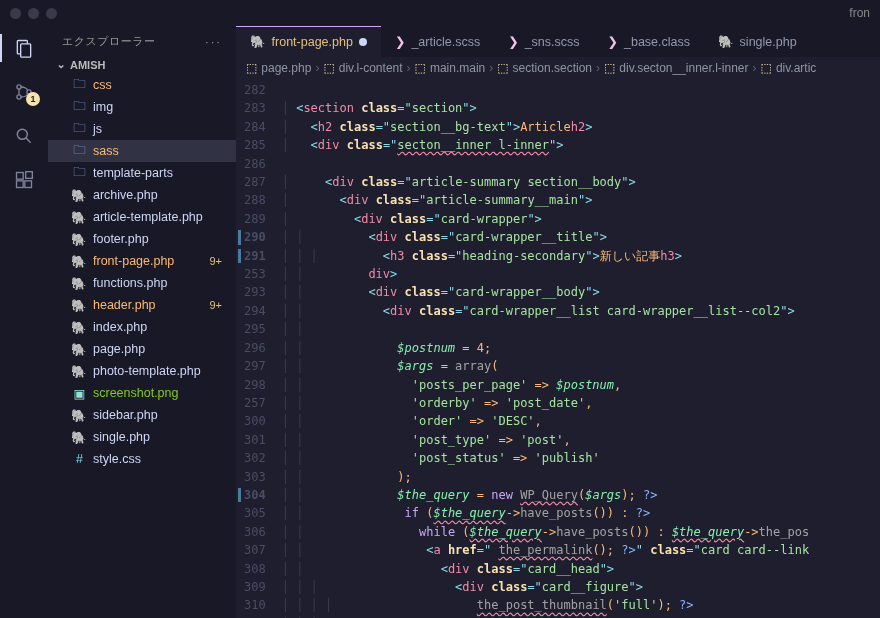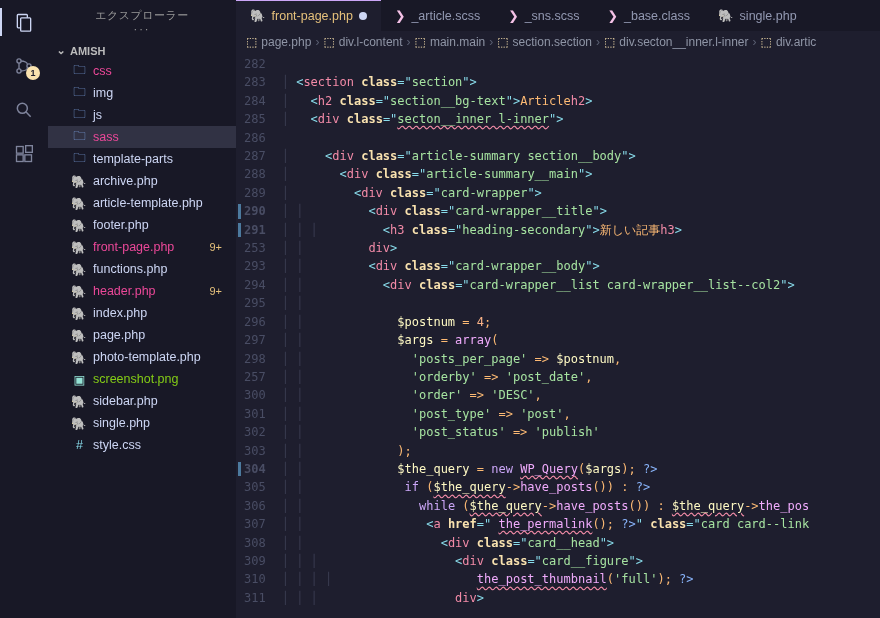--- a/index.html
+++ b/index.html
@@ -9,28 +9,28 @@
 .traffic { display: flex; gap: 7px; }
 .dot { width: 11px; height: 11px; border-radius: 50%; background: #3a3a4a; }
 .titlebar-title { color: #888; font-size: 12px; }
 .body { display: flex; flex: 1; min-height: 0; }
 .activitybar { width: 48px; background: #181826; display: flex; flex-direction: column; align-items: center; padding-top: 10px; gap: 20px; }
 .ab-item { width: 24px; height: 24px; display: flex; align-items: center; justify-content: center; cursor: pointer; color: #7f849c; position: relative; }
 .ab-item.active { color: #cdd6f4; }
 .ab-item.active::before { content: ""; position: absolute; left: -12px; top: -2px; bottom: -2px; width: 2px; background: #cdd6f4; }
 .badge { position: absolute; bottom: -2px; right: -4px; background: #f9e2af; color: #1e1e2e; border-radius: 8px; font-size: 9px; font-weight: 700; min-width: 14px; height: 14px; display: flex; align-items: center; justify-content: center; }
 .sidebar { width: 188px; background: #181826; display: flex; flex-direction: column; min-height: 0; }
-.sidebar-header { display: flex; justify-content: space-between; align-items: center; padding: 8px 14px 6px; color: #999; font-size: 11px; letter-spacing: .5px; flex-direction: column; }
+.sidebar-header { display: flex; justify-content: space-between; align-items: center; padding: 8px 14px 6px; color: #999; font-size: 11px; letter-spacing: .5px; }
 .dots { letter-spacing: 2px; cursor: pointer; }
 .project { display: flex; align-items: center; gap: 4px; padding: 3px 8px; font-size: 11px; font-weight: 600; color: #bbb; cursor: pointer; }
 .chev { width: 10px; text-align: center; }
 .tree { overflow: auto; flex: 1; padding-bottom: 8px; }
 .tree-row { display: flex; align-items: center; gap: 6px; padding: 2px 10px 2px 24px; height: 22px; cursor: pointer; font-size: 12.5px; color: #cdd6f4; }
 .tree-row.sel { background: #313244; }
-.git-mod { color: #ec4899; }
+.git-mod { color: #fdba74; }
 .git-untracked { color: #84cc16; }
 .git-badge { margin-left: auto; font-size: 11px; color: #e5c07b; padding-right: 4px; }
 .ficon { width: 15px; display: inline-flex; justify-content: center; }
 .i-folder { color: #89b4fa; }
 .i-php { color: #cba6f7; }
 .i-png { color: #94e2d5; }
 .i-css { color: #89dceb; }
 .i-sass { color: #f5c2e7; }
 .main { flex: 1; display: flex; flex-direction: column; min-width: 0; }
 .tabs { display: flex; background: #181826; min-width: 0; overflow: hidden; }
@@ -45,32 +45,40 @@
 .editor { flex: 1; display: flex; font-family: Menlo, Consolas, monospace; font-size: 12px; line-height: 18.4px; overflow: hidden; background: #1e1e2e; }
 .gutter { text-align: right; color: #494d64; padding: 2px 16px 0 8px; user-select: none; }
 .gutter .mod { position: relative; font-weight: bold; }
 .gutter .mod::before { content: ""; position: absolute; left: -6px; top: 2px; bottom: 2px; width: 3px; background: #4c7a9e; }
 .code { white-space: pre; padding-top: 2px; color: #cdd6f4; }
 .tag { color: #f38ba8; }
 .attr { color: #f9e2af; font-weight: bold; }
 .punct { color: #89dceb; }
 .str { color: #a6e3a1; }
 .phpd { color: #89b4fa; }
-.var { color: #fef9c3; }
+.var { color: #86efac; font-style: italic; }
 .num { color: #fab387; }
 .kw { color: #cba6f7; }
-.func { color: #f0abfc; }
+.func { color: #a3a3a3; }
 .err { text-decoration: underline wavy #f38ba8; text-underline-offset: 2px; }
 .guide { color: #3b3d52; }
 .txt { color: #fdba74; }
 </style>
 </head>
 <body>
 
 <div class="window">
+  <div class="titlebar">
+    <div class="traffic">
+      <div class="dot"></div>
+      <div class="dot"></div>
+      <div class="dot"></div>
+    </div>
+    <div class="titlebar-title">fron</div>
+  </div>
 
   <div class="body">
     <div class="activitybar">
       <div class="ab-item active">
         <svg width="20" height="20" viewBox="0 0 24 24" fill="none" stroke="currentColor" stroke-width="1.6">
             <rect x="4" y="3" width="12" height="16" rx="1"></rect>
             <rect x="8" y="7" width="12" height="16" rx="1" fill="#181826"></rect>
           </svg>
       </div>
       <div class="ab-item">

